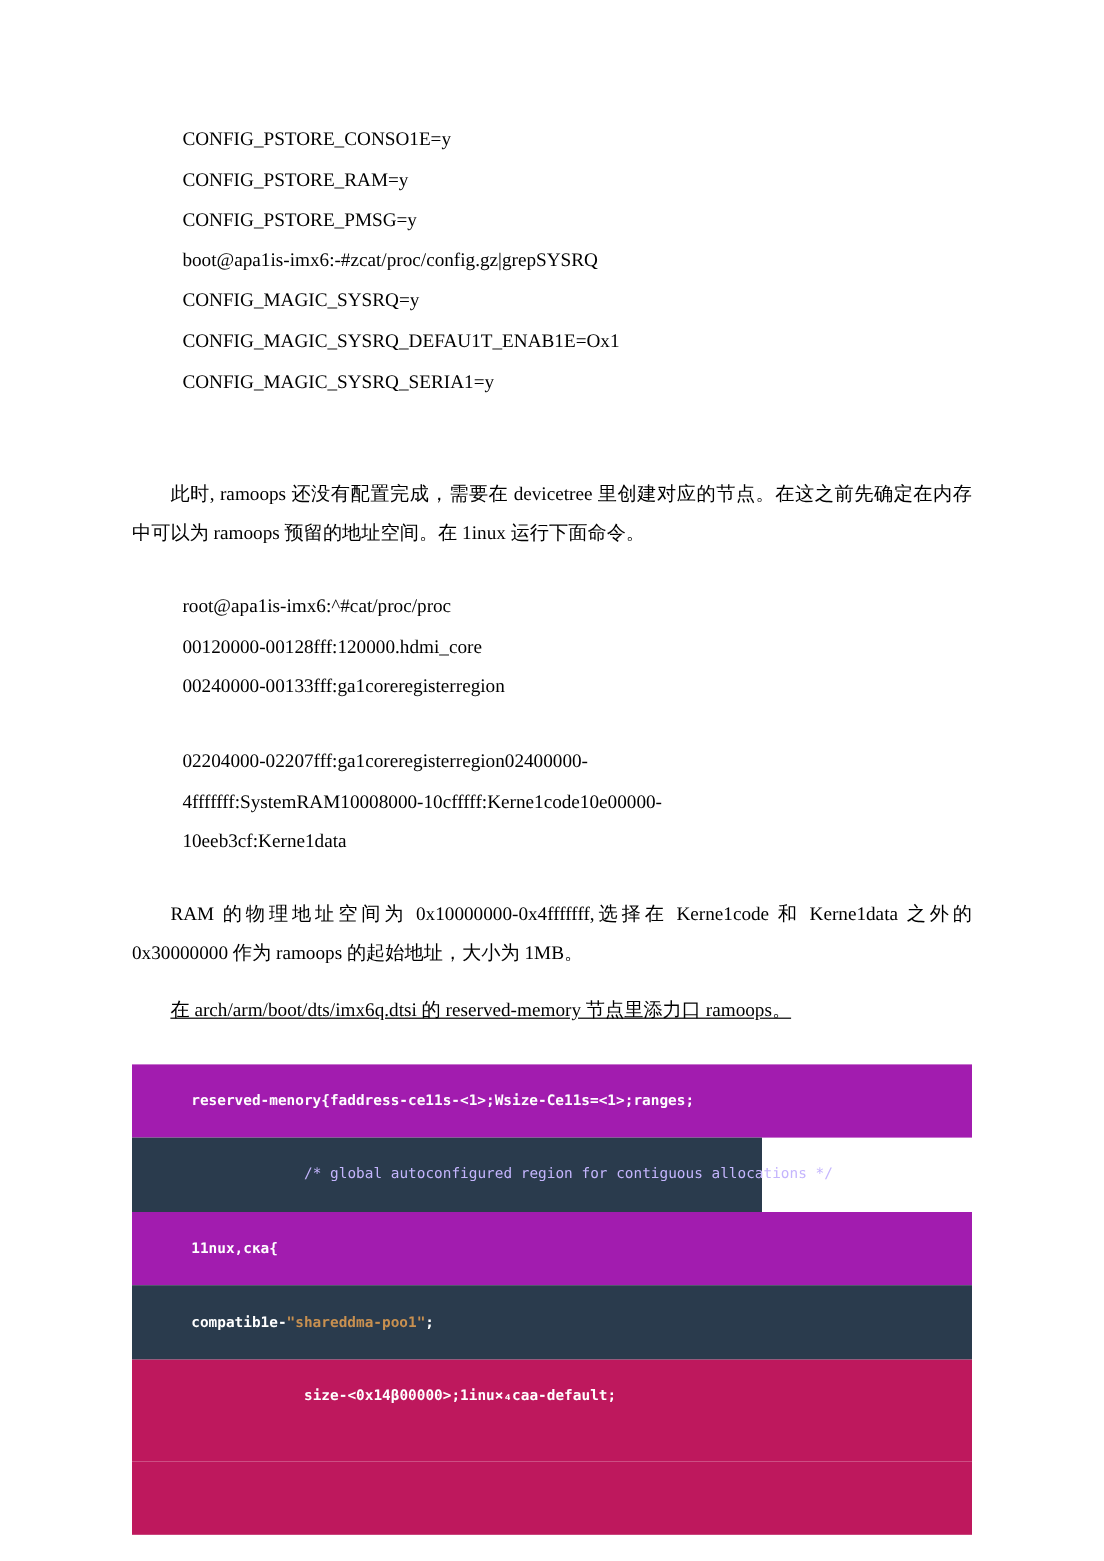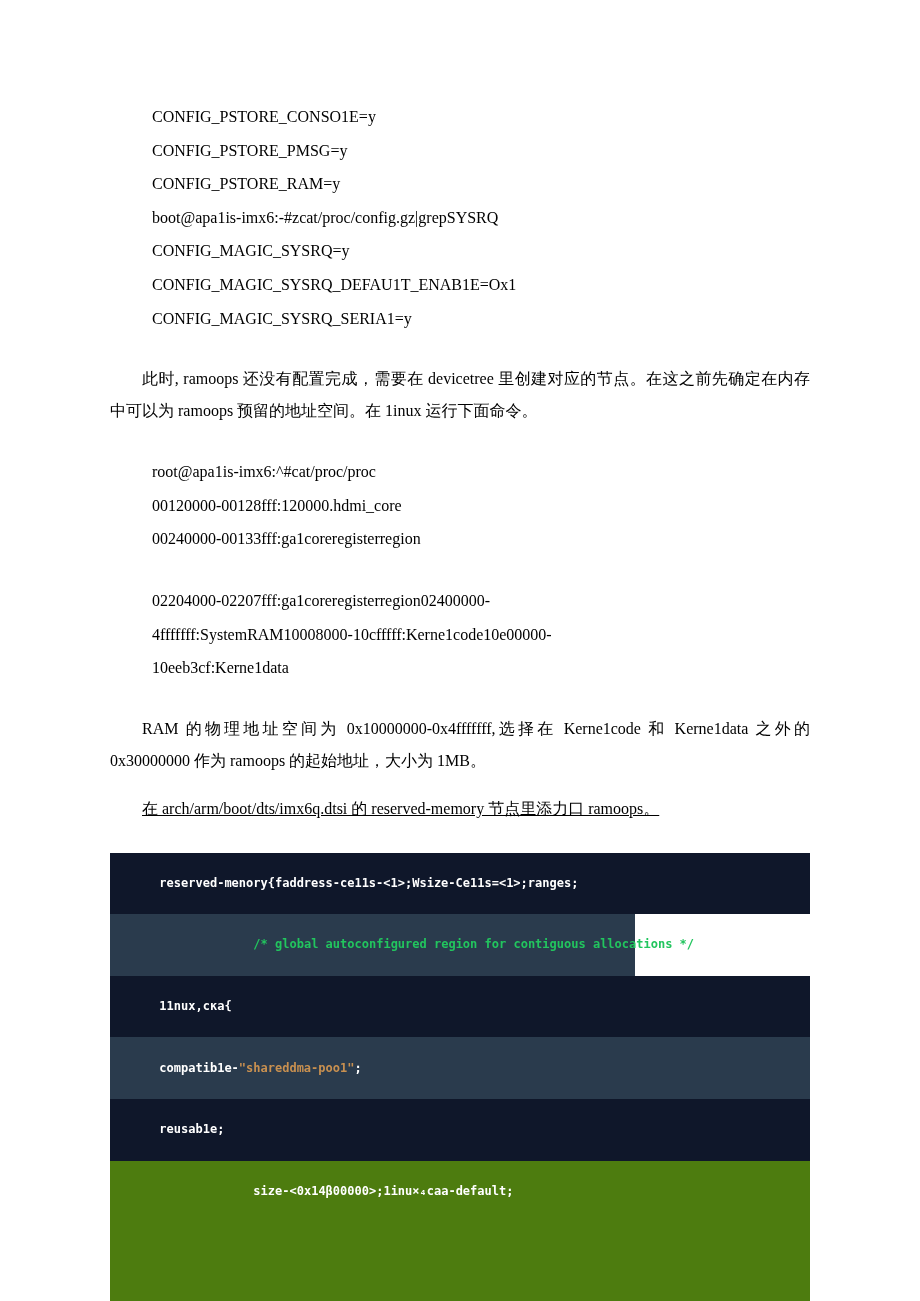--- a/index.html
+++ b/index.html
@@ -25,66 +25,67 @@
   .mono-block div {
     white-space: pre-wrap;
   }
   .para {
     line-height: 2.0;
     margin-bottom: 28px;
     text-align: justify;
   }
   .para-indent {
     text-indent: 2em;
+    margin-top: 34px;
   }
   .code-img {
     margin-top: 10px;
     width: 100%;
     font-family: "Consolas", monospace;
     font-size: 12px;
     color: #ffffff;
   }
   .code-line {
     padding: 2px 6px;
     line-height: 1.6;
     white-space: pre;
   }
   .bg-dark {
-    background: #0f172a;
+    background: #a21caf;
   }
   .bg-mid {
     background: #2a3b4d;
   }
   .bg-black {
-    background: #4d7c0f;
+    background: #be185d;
   }
   .comment-green {
-    color: #22c55e;
-    font-weight: bold;
+    color: #c4b5fd;
+    font-weight: normal;
   }
   .str-orange {
     color: #c89050;
   }
   .white-bold {
     color: #ffffff;
     font-weight: bold;
   }
   .indent-code {
     padding-left: 100px;
   }
 </style>
 </head>
 <body>
 
 <div class="page">
 
   <div class="mono-block">
     <div>CONFIG_PSTORE_CONSO1E=y</div>
+    <div>CONFIG_PSTORE_RAM=y</div>
     <div>CONFIG_PSTORE_PMSG=y</div>
-    <div>CONFIG_PSTORE_RAM=y</div>
     <div>boot@apa1is-imx6:-#zcat/proc/config.gz|grepSYSRQ</div>
     <div>CONFIG_MAGIC_SYSRQ=y</div>
     <div>CONFIG_MAGIC_SYSRQ_DEFAU1T_ENAB1E=Ox1</div>
     <div>CONFIG_MAGIC_SYSRQ_SERIA1=y</div>
   </div>
 
   <div class="para">
     <span class="para-indent" style="display:inline-block;text-indent:2em;">此时, ramoops 还没有配置完成，需要在 devicetree 里创建对应的节点。在这之前先确定在内存中可以为 ramoops 预留的地址空间。在 1inux 运行下面命令。</span>
   </div>
 
@@ -113,23 +114,20 @@
     </div>
     <div class="code-line bg-mid indent-code" style="width:75%;box-sizing:border-box;">
       <span class="comment-green">/* global autoconfigured region for contiguous allocations */</span>
     </div>
     <div class="code-line bg-dark white-bold">
       <span>11nux,cка{</span>
     </div>
     <div class="code-line bg-mid white-bold">
       <span>compatib1e-</span><span class="str-orange">"shareddma-poo1"</span><span>;</span>
     </div>
-    <div class="code-line bg-dark white-bold">
-      <span>reusab1e;</span>
-    </div>
     <div class="code-line bg-black white-bold indent-code">
       <span>size-&lt;0x14β00000&gt;;1inu×₄caa-default;</span>
     </div>
     <div class="code-line bg-black indent-code">&nbsp;</div>
     <div class="code-line bg-black indent-code">
       
     </div>
 
   </div>
 

